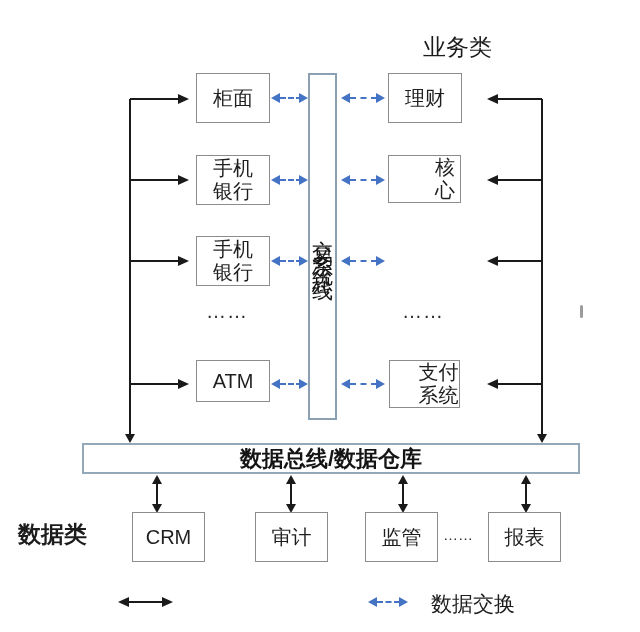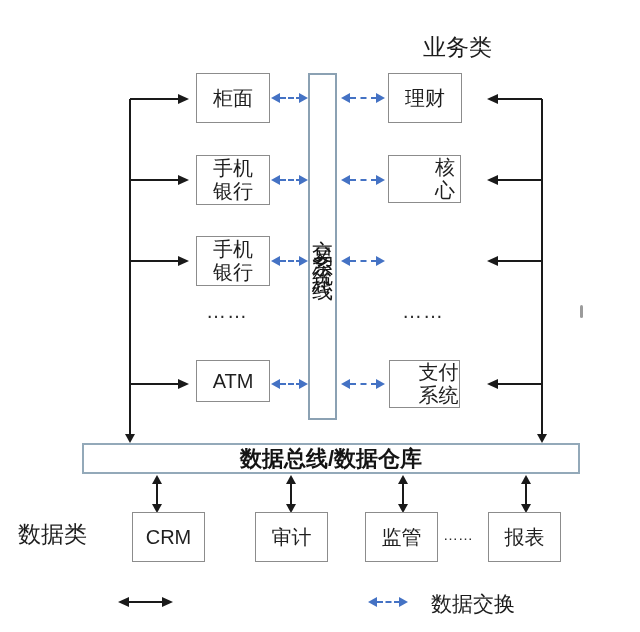--- a/index.html
+++ b/index.html
@@ -132,21 +132,21 @@
   <div class="au" style="left:286px;top:475px;"></div>
   <div class="vl" style="left:290px;top:482px;height:24px;"></div>
   <div class="ad" style="left:286px;top:504px;"></div>
   <div class="au" style="left:398px;top:475px;"></div>
   <div class="vl" style="left:402px;top:482px;height:24px;"></div>
   <div class="ad" style="left:398px;top:504px;"></div>
   <div class="au" style="left:521px;top:475px;"></div>
   <div class="vl" style="left:525px;top:482px;height:24px;"></div>
   <div class="ad" style="left:521px;top:504px;"></div>
 
-  <div class="hdr" style="left:18px;top:519px;">数据类</div>
+  <div class="hdr" style="left:18px;top:519px;font-weight:bold;">数据类</div>
   <div class="box" style="left:132px;top:512px;width:73px;height:50px;">
       <span class="inner">CRM</span>
     </div>
   <div class="box" style="left:255px;top:512px;width:73px;height:50px;">
       <span class="inner">审计</span>
     </div>
   <div class="box" style="left:365px;top:512px;width:73px;height:50px;">
       <span class="inner">监管</span>
     </div>
   <div class="dots-sm" style="left:443px;top:526px;">……</div>

